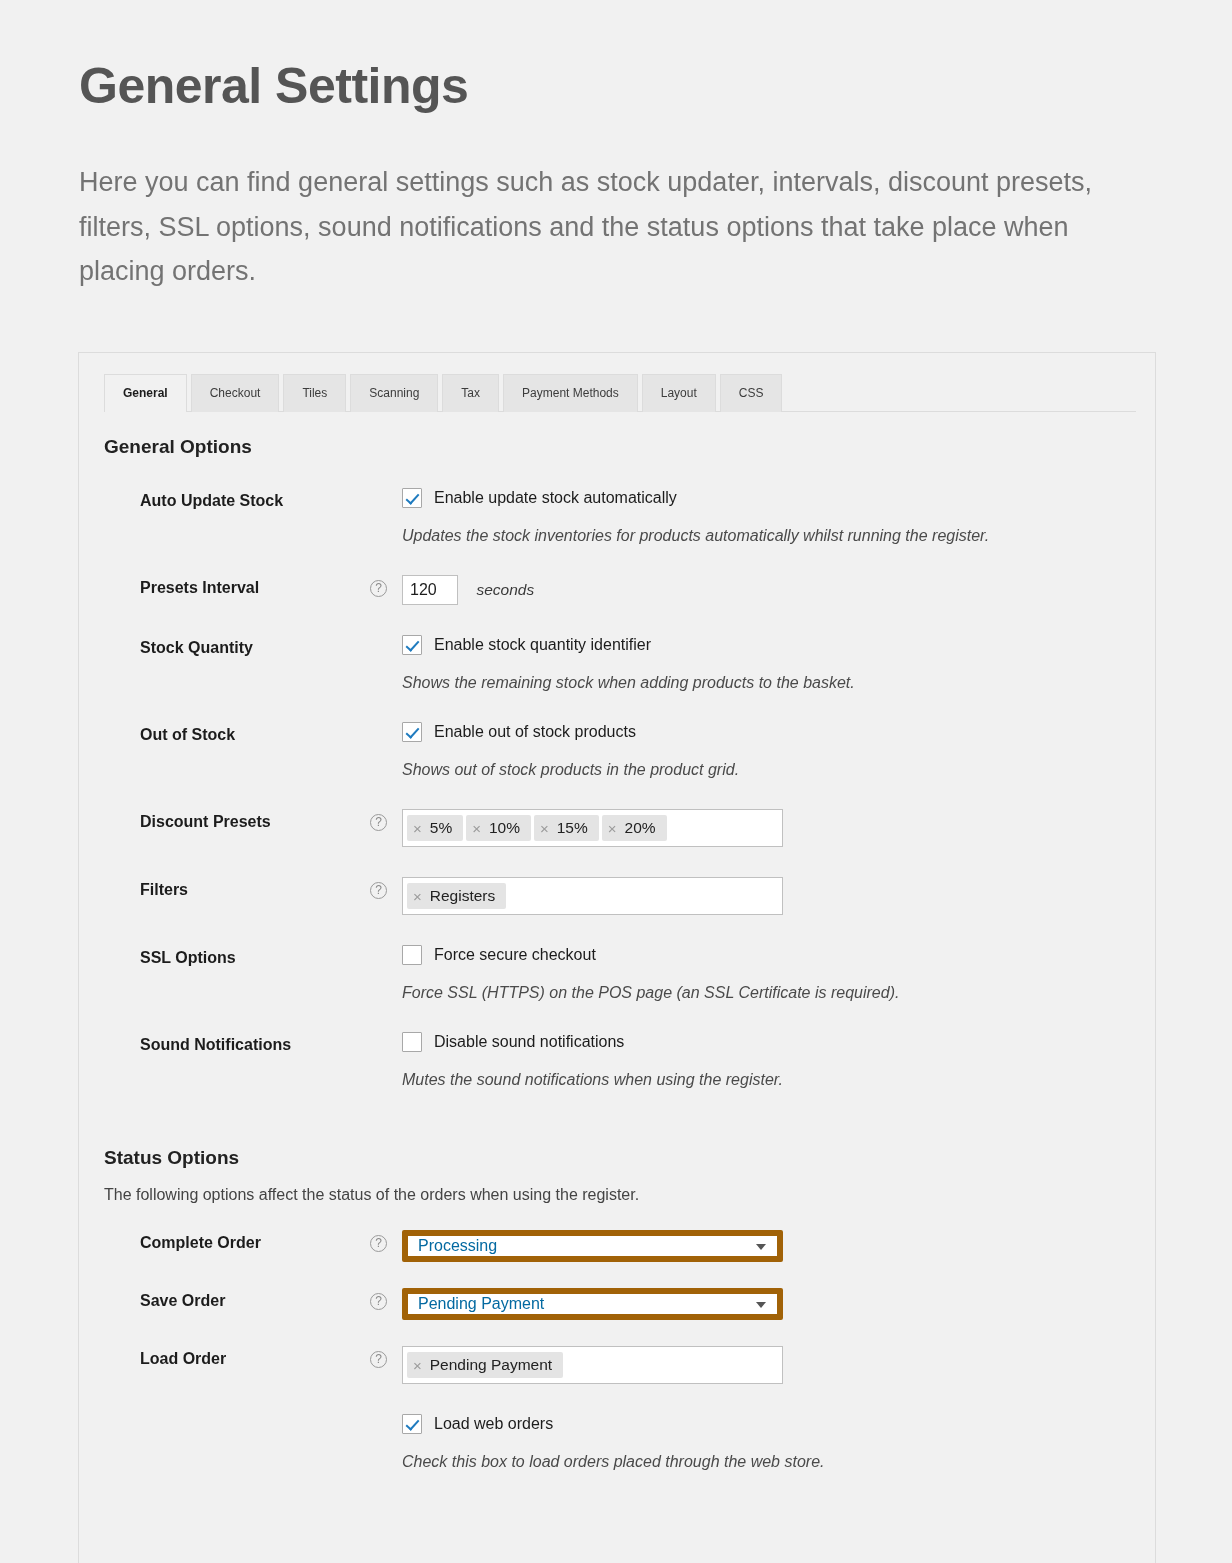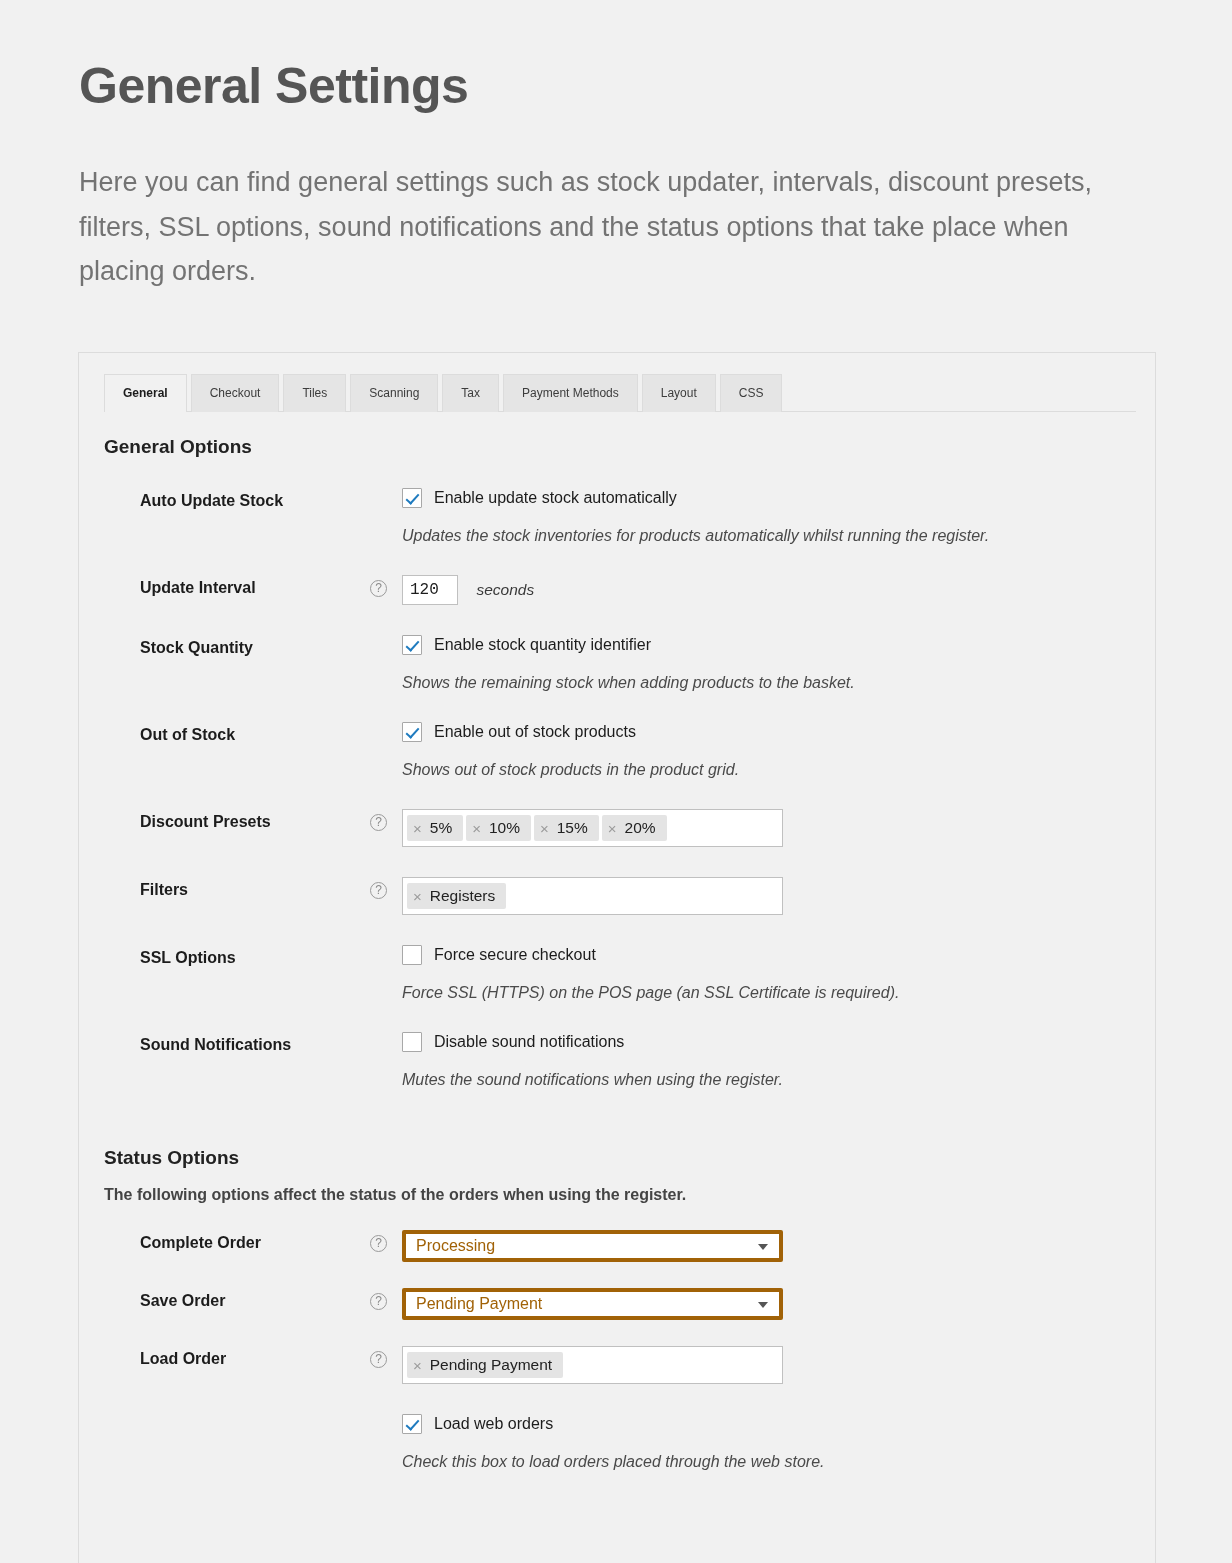--- a/index.html
+++ b/index.html
@@ -74,21 +74,21 @@
 
   
   .content { padding: 0 25px; }
 
   .section-heading {
     font-size: 19px; font-weight: bold; color: #222222;
     margin: 24px 0 0 0;
   }
   .section-heading.status { margin-top: 58px; }
   .section-sub {
-    font-size: 16px; color: #444444; margin: 17px 0 0 0; font-weight: bold;
+    font-size: 16px; color: #444444; margin: 17px 0 0 0;
   }
 
   .field-row {
     display: flex; align-items: flex-start;
     margin-top: 30px;
     min-height: 30px;
     margin-left: 36px;
   }
   .field-row.tight { margin-top: 26px; }
 
@@ -150,21 +150,21 @@
   }
 
   
   .num-input {
     width: 56px; height: 30px;
     border: 1px solid #c0c0c0;
     background: #ffffff;
     font-size: 16px;
     color: #1c1c1c;
     padding: 0 7px;
-    font-family: Liberation Mono, monospace;
+    font-family: Liberation Sans, sans-serif;
     vertical-align: middle;
   }
   .unit {
     font-size: 15.5px; font-style: italic; color: #3a3a3a;
     margin-left: 14px; vertical-align: middle;
   }
 
   
   .tagfield {
     width: 381px;
@@ -192,25 +192,25 @@
     color: #9b9b9b;
     font-size: 15px;
     margin-right: 8px;
     cursor: pointer;
     line-height: 1;
   }
 
   
   .select {
     width: 381px; height: 32px;
-    border: 4px solid #a16207;
+    border: 6px solid #a16207;
     background: #ffffff;
     display: flex; align-items: center;
     padding: 0 10px;
-    font-size: 16px; color: #a16207;
+    font-size: 16px; color: #0369a1;
     cursor: pointer;
     position: relative;
     border-radius: 2px;
   }
   .select-caret {
     position: absolute; right: 11px; top: 50%;
     margin-top: -2px;
     width: 0; height: 0;
     border-left: 5px solid transparent;
     border-right: 5px solid transparent;
@@ -242,21 +242,21 @@
         <div class="field-control">
           <div class="cb-line">
             <div class="cb checked"></div>
             <div class="cb-text">Enable update stock automatically</div>
           </div>
           <div class="desc">Updates the stock inventories for products automatically whilst running the register.</div>
         </div>
       </div>
 
       <div class="field-row">
-        <div class="field-label">Update Interval</div>
+        <div class="field-label">Presets Interval</div>
         <div class="field-help">
           <span class="help-icon">?</span>
         </div>
         <div class="field-control">
           <input class="num-input" type="text" value="120" style="">
           <span class="unit">seconds</span>
         </div>
       </div>
 
       <div class="field-row">

